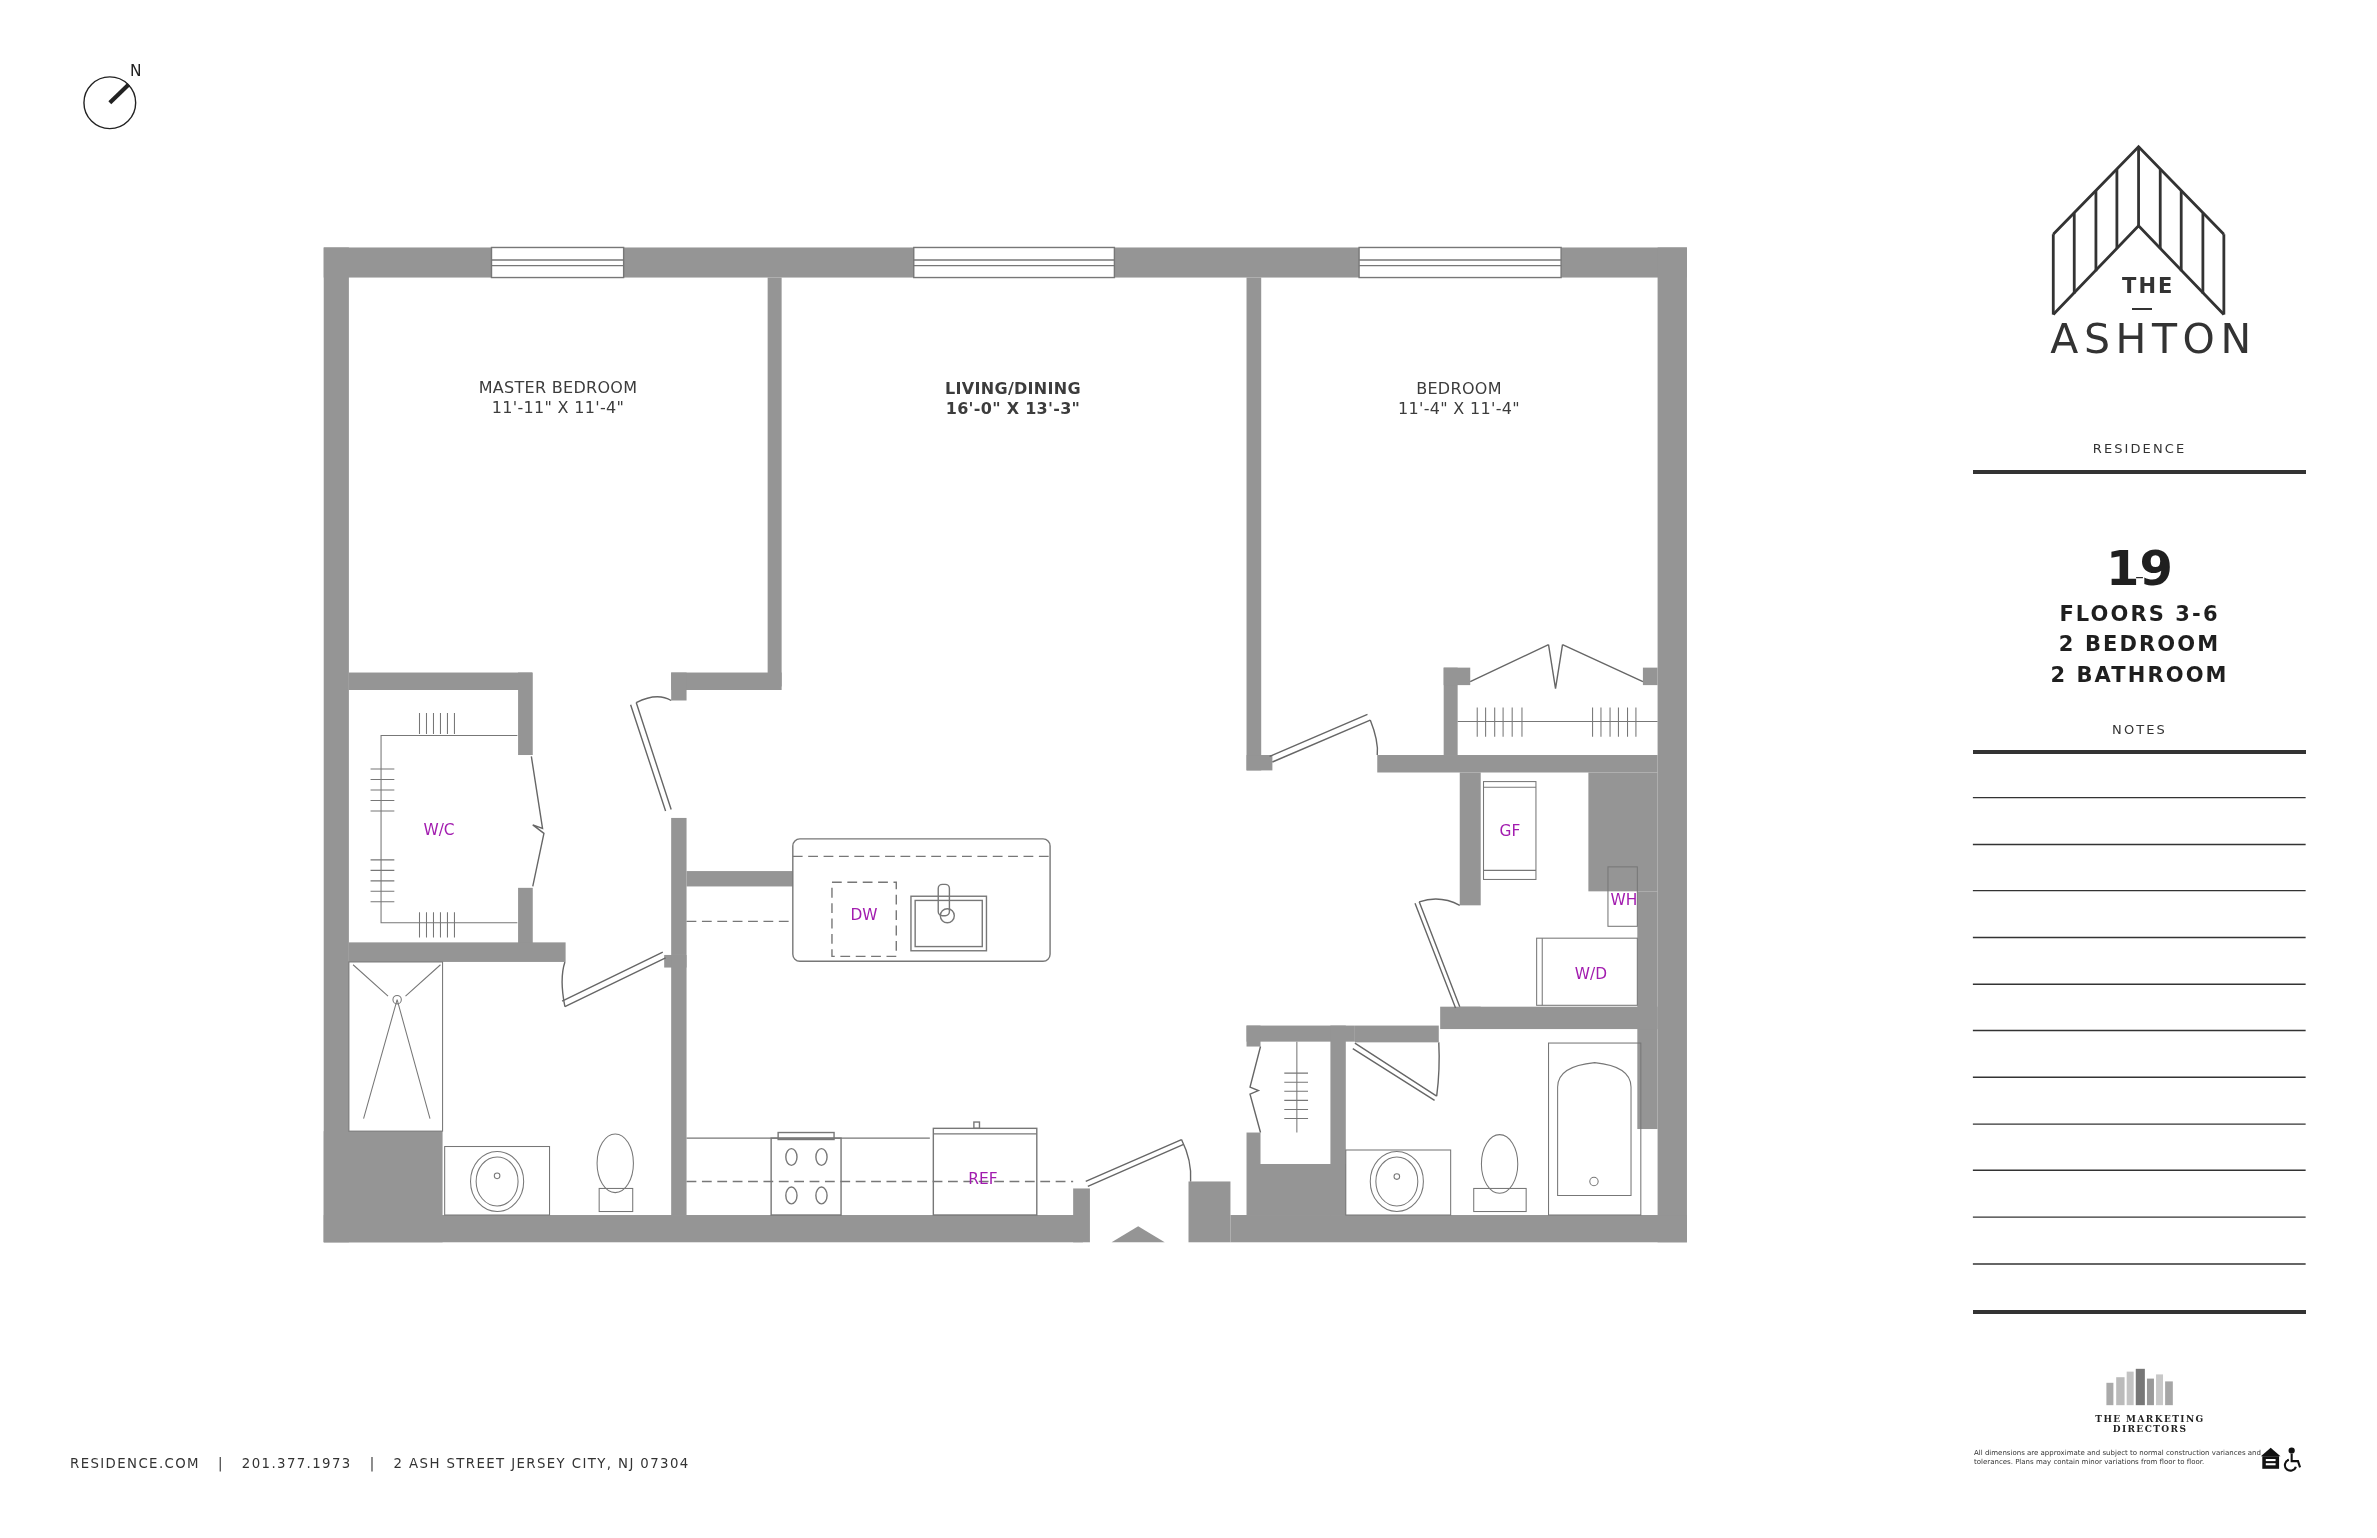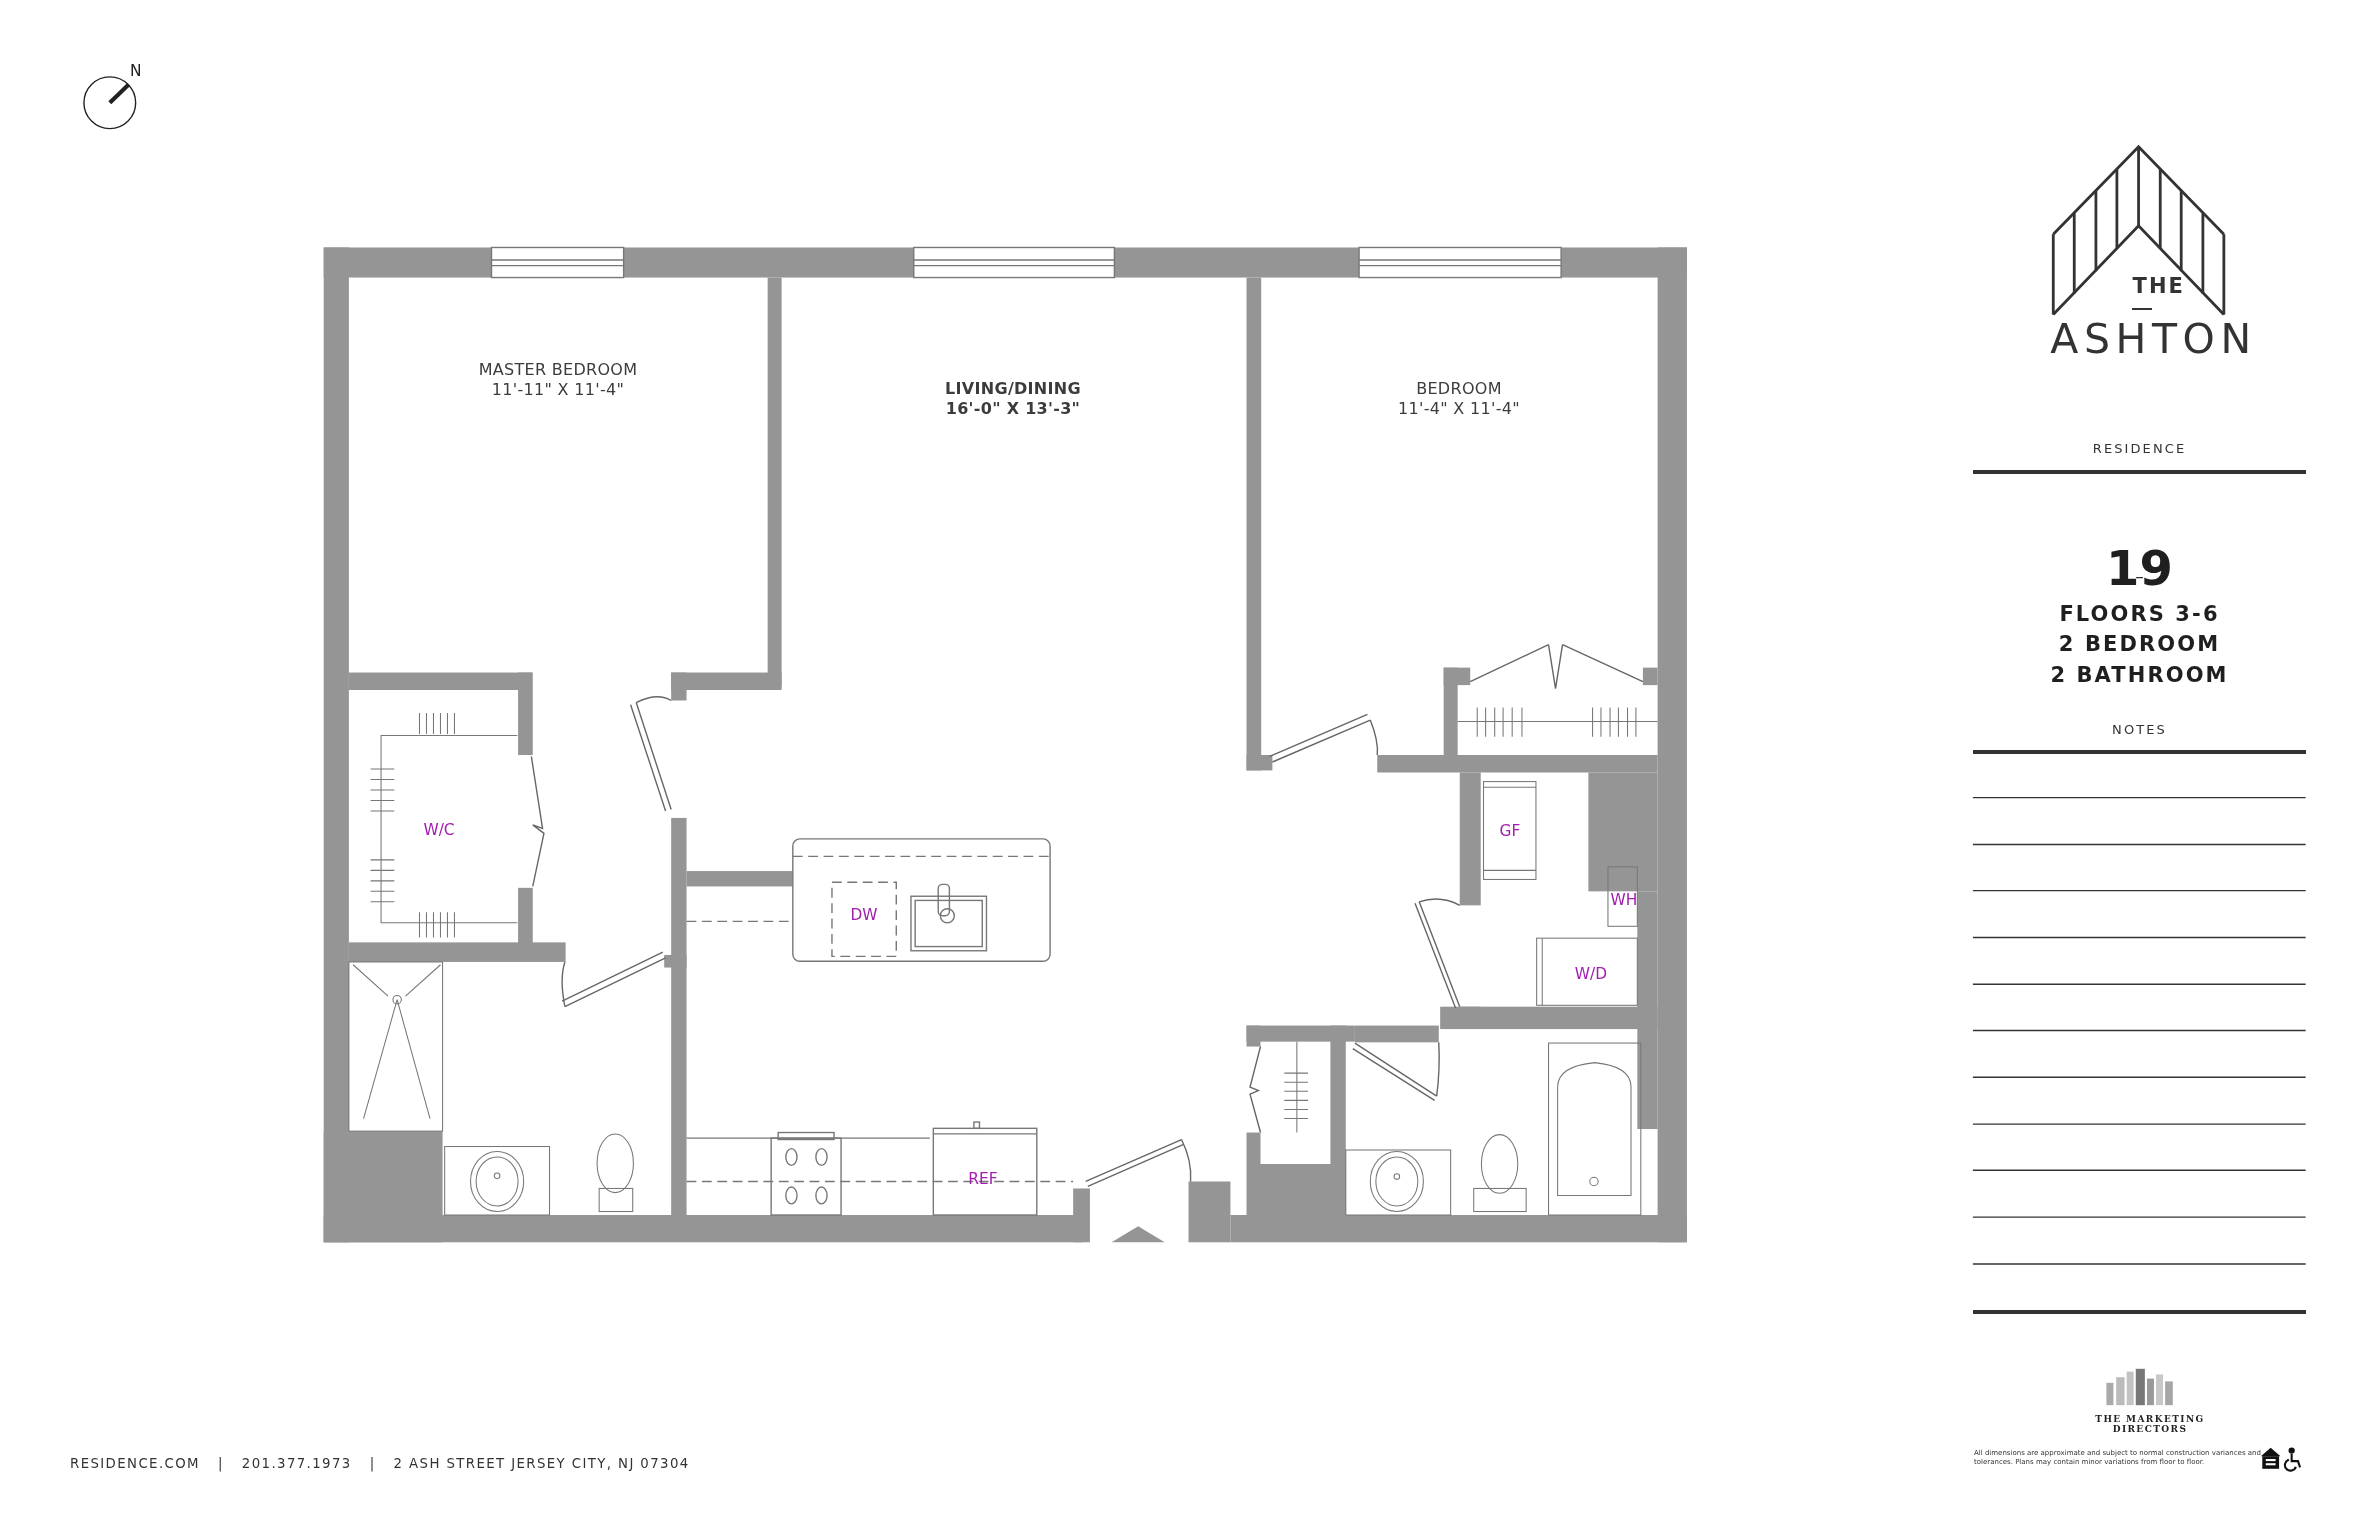--- a/index.html
+++ b/index.html
@@ -3,21 +3,21 @@
 <meta charset="utf-8">
 <style>
   html, body { margin:0; padding:0; background:#ffffff; }
   body { width:2377px; height:1538px; position:relative; overflow:hidden; font-family:"DejaVu Sans", sans-serif; color:#2b2b2b; }
   .abs { position:absolute; }
   #plan { position:absolute; left:0; top:0; width:2377px; height:1538px; }
   .room-label { position:absolute; text-align:center; font-size:16px; line-height:19.6px; color:#3c3c3c; letter-spacing:0.3px; white-space:nowrap; transform:translateX(-50%); }
   .fixture-label { position:absolute; font-size:15.4px; color:#a21caf; transform:translate(-50%,-50%); white-space:nowrap;margin-top:8px; }
   .compass-n { position:absolute; left:130px; top:62px; font-size:15.4px; color:#222; }
   .panel { position:absolute; left:1973px; width:333px; text-align:center; }
-  .logo-the { position:absolute; left:2122px; top:274px; width:63px; text-align:right; font-size:21px; font-weight:bold; letter-spacing:2.1px; color:#333; }
+  .logo-the { position:absolute; left:2122px; top:274px; width:63px; text-align:left; font-size:21px; font-weight:bold; letter-spacing:2.1px; color:#333; }
   .logo-ashton { position:absolute; left:2045px; top:315px; width:217px; text-align:center; font-size:41px; letter-spacing:5.6px; color:#333; }
   .small-caps { font-size:13px; letter-spacing:2.1px; color:#333; }
   .rule-thick { position:absolute; left:1973px; width:333px; height:3.5px; background:#333; }
   .res-number { font-size:48px; font-weight:bold; color:#1f1f1f;margin-top:34px; }
   .res-line { font-size:21px; font-weight:bold; letter-spacing:2.1px; color:#1f1f1f; line-height:31px; }
   .footer { position:absolute; left:70px; top:1456px; font-size:13.3px; letter-spacing:1.4px; color:#333; white-space:nowrap; }
   .footer .sep { margin:0 18px; }
   .tmd { position:absolute; left:2059px; top:1414px; width:182px; text-align:center; font-family:"DejaVu Serif", serif; font-weight:bold; font-size:9px; letter-spacing:1.4px; color:#222; }
   .disclaimer { position:absolute; left:1974px; top:1449px; width:294px; font-size:7px; line-height:9px; color:#333; }
 </style>
@@ -247,21 +247,21 @@
     <line x1="2822" y1="1541" x2="3298" y2="1541"></line>
     <line x1="2822" y1="1608" x2="3298" y2="1608"></line>
     <line x1="2822" y1="1674" x2="3298" y2="1674"></line>
     <line x1="2822" y1="1741" x2="3298" y2="1741"></line>
     <line x1="2822" y1="1808" x2="3298" y2="1808"></line>
   </g>
 </svg>
 
 <div class="compass-n">N</div>
 
-<div class="room-label" style="left:558px; top:360px;">
+<div class="room-label" style="left:558px; top:378px;">
   <div>MASTER BEDROOM</div>
   <div>11'-11" X 11'-4"</div>
 </div>
 <div class="room-label" style="left:1013px; top:379px;font-weight:bold;">
   <div>LIVING/DINING</div>
   <div>16'-0" X 13'-3"</div>
 </div>
 <div class="room-label" style="left:1459px; top:379px;">
   <div>BEDROOM</div>
   <div>11'-4" X 11'-4"</div>

